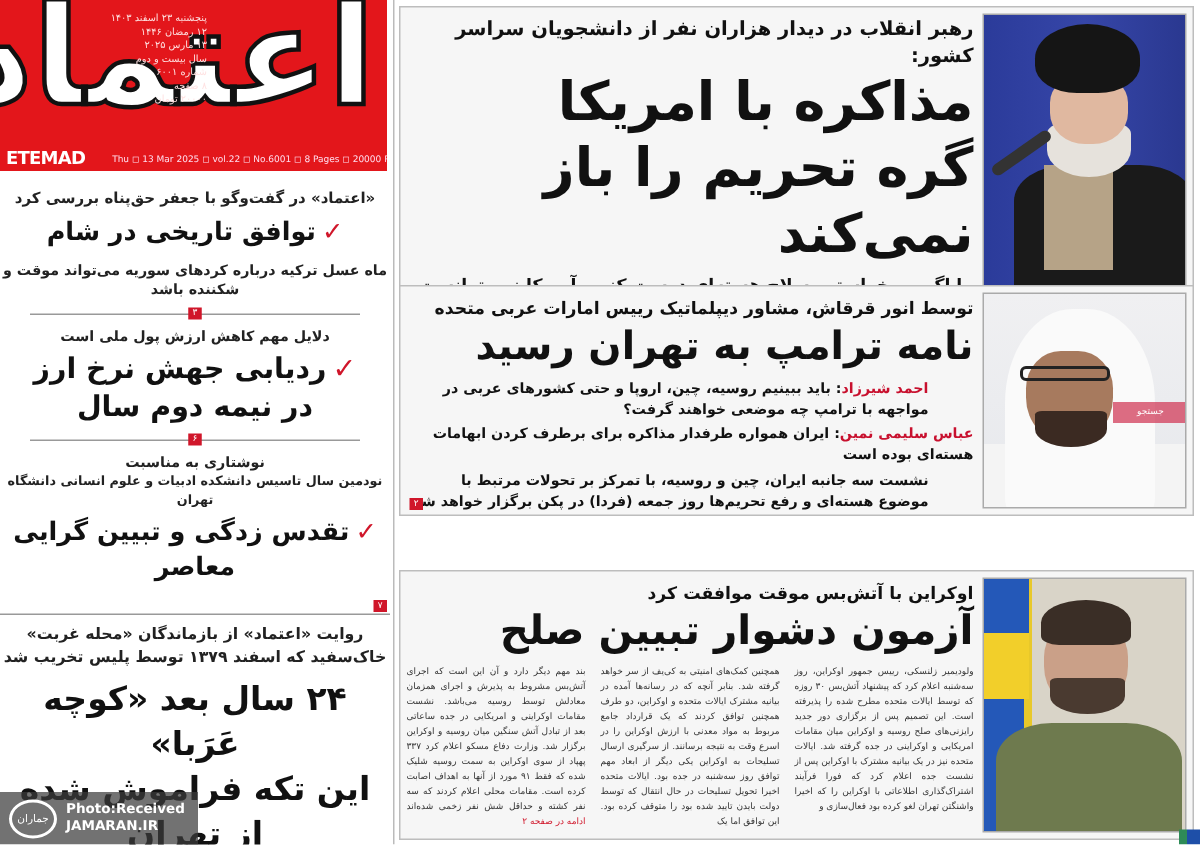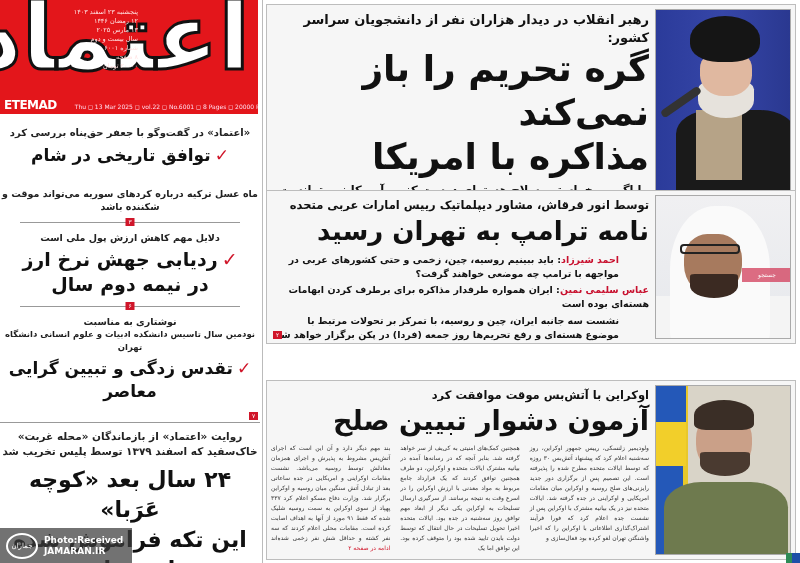--- a/index.html
+++ b/index.html
@@ -128,21 +128,21 @@
 </div>
 
 <div class="vdivider"></div>
 
 <div class="left-col">
   <div style="padding-top:10px;">
     <div class="kicker-s">«اعتماد» در گفت‌وگو با جعفر حق‌پناه بررسی کرد</div>
     <div class="headline-m" style="margin-top:4px;">
       <span class="check">✓</span><span>توافق تاریخی در شام</span>
     </div>
-    <div class="sub-s" style="margin-top:20px;">ماه عسل ترکیه درباره کردهای سوریه می‌تواند موقت و شکننده باشد</div>
+    <div class="sub-s" style="margin-top:7px;">ماه عسل ترکیه درباره کردهای سوریه می‌تواند موقت و شکننده باشد</div>
     <div class="sep">
         <span class="page-tag">۳</span>
       </div>
   </div>
 
   <div>
     <div class="sub-s">دلایل مهم کاهش ارزش پول ملی است</div>
     <div class="headline-m" style="font-size:19px;line-height:25px;margin-top:3px;">
       <span class="check">✓</span><span>ردیابی جهش نرخ ارز</span>
     </div>
@@ -168,41 +168,41 @@
     <div class="sub-s" style="font-size:10.5px;line-height:15px;">خاک‌سفید که اسفند ۱۳۷۹ توسط پلیس تخریب شد</div>
     <div class="big-head" style="margin-top:6px;">۲۴ سال بعد «کوچه عَرَبا»</div>
     <div class="big-head">این تکه فراموش شده از تهران</div>
 
   </div>
 </div>
 
 <div class="story" style="top:4px;height:204px;">
   <div class="story-text">
     <div class="s1-kicker">رهبر انقلاب در دیدار هزاران نفر از دانشجویان سراسر کشور:</div>
+    <div class="s1-head">مذاکره با امریکا</div>
     <div class="s1-head">گره تحریم را باز نمی‌کند</div>
-    <div class="s1-head">مذاکره با امریکا</div>
     <div class="s1-sub">ما اگر می‌خواستیم سلاح هسته‌ای درست کنیم، آمریکا نمی‌توانست جلوی ما را بگیرد</div>
     <div style="position:absolute;left:2px;bottom:2px;"><span class="page-tag-corner">۲</span></div>
   </div>
   <div class="photo photo-khamenei">
     <div class="robe1"></div>
     <div class="shirt1"></div>
     <div class="beard1"></div>
     <div class="face1"></div>
     <div class="turban"></div>
     <div class="mic"></div>
   </div>
 </div>
 
 <div class="story" style="top:190px;height:154px;">
   <div class="story-text">
     <div class="s2-kicker">توسط انور قرقاش، مشاور دیپلماتیک رییس امارات عربی متحده</div>
     <div class="s2-head">نامه ترامپ به تهران رسید</div>
     <div class="s2-body" style="margin-top:4px;">
-      <p><span class="name">احمد شیرزاد</span><span>: باید ببینیم روسیه، چین، زخمی و حتی کشورهای عربی در مواجهه با ترامپ چه موضعی خواهند گرفت؟</span></p>
+      <p><span class="name">احمد شیرزاد</span><span>: باید ببینیم روسیه، چین، اروپا و حتی کشورهای عربی در مواجهه با ترامپ چه موضعی خواهند گرفت؟</span></p>
       <p class="full"><span class="name">عباس سلیمی نمین</span><span>: ایران همواره طرفدار مذاکره برای برطرف کردن ابهامات هسته‌ای بوده است</span></p>
       <p style="margin-top:3px;">نشست سه جانبه ایران، چین و روسیه، با تمرکز بر تحولات مرتبط با موضوع هسته‌ای و رفع تحریم‌ها روز جمعه (فردا) در پکن برگزار خواهد شد</p>
     </div>
     <div style="position:absolute;left:2px;bottom:2px;"><span class="page-tag-corner">۲</span></div>
   </div>
   <div class="photo photo-gargash">
     <div class="kandura"></div>
     <div class="ghutra"></div>
     <div class="face2"></div>
     <div class="beard2"></div>

